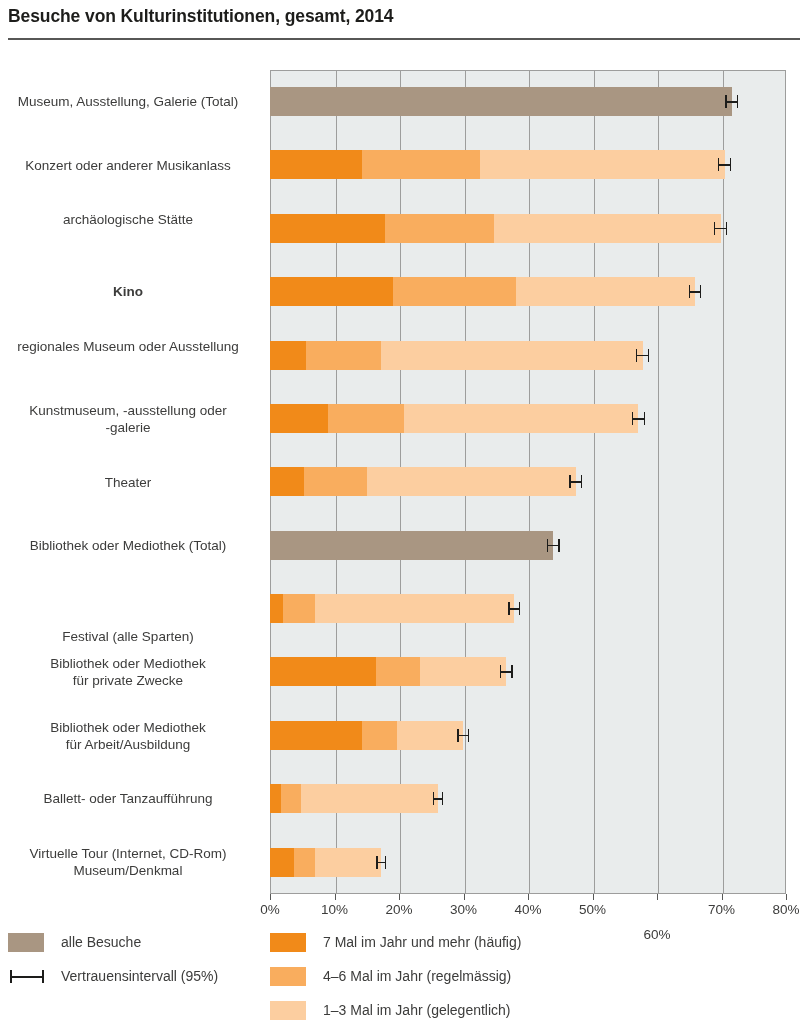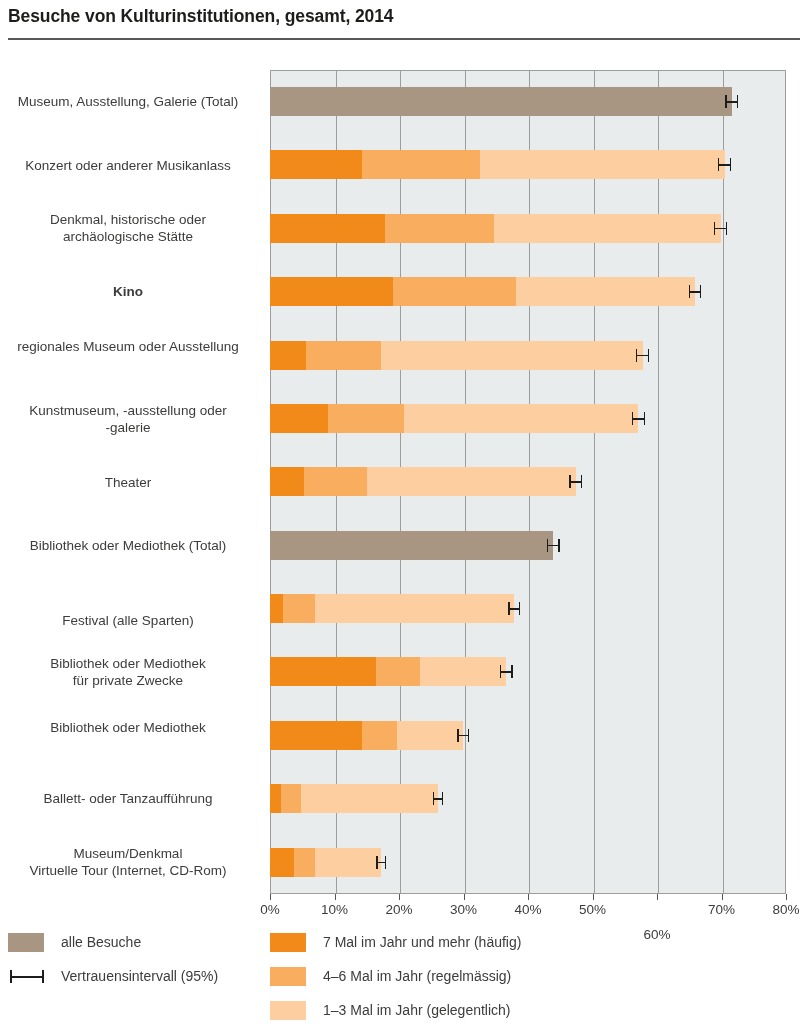--- a/index.html
+++ b/index.html
@@ -238,55 +238,55 @@
   </div>
 
 <div class="cat-labels" id="cat-labels">
     <div class="cat" style="top: 23.1923px;">
       <div>Museum, Ausstellung, Galerie (Total)</div>
     </div>
     <div class="cat" style="top: 86.5769px;">
       <div>Konzert oder anderer Musikanlass</div>
     </div>
     <div class="cat" style="top: 141.462px;">
-      <div>Denkmal, historische oder</div>
       <div>archäologische Stätte</div>
     </div>
     <div class="cat" style="top: 213.346px; font-weight: bold;">
       <div>Kino</div>
     </div>
     <div class="cat" style="top: 268.231px;">
       <div>regionales Museum oder Ausstellung</div>
     </div>
     <div class="cat" style="top: 331.615px;">
       <div>Kunstmuseum, -ausstellung oder</div>
       <div>-galerie</div>
     </div>
     <div class="cat" style="top: 403.5px;">
       <div>Theater</div>
     </div>
     <div class="cat" style="top: 466.885px;">
       <div>Bibliothek oder Mediothek (Total)</div>
     </div>
-    <div class="cat" style="top: 542px;">
+    <div class="cat" style="top: 558px;">
       <div>Festival (alle Sparten)</div>
     </div>
     <div class="cat" style="top: 585.154px;">
       <div>Bibliothek oder Mediothek</div>
       <div>für private Zwecke</div>
     </div>
     <div class="cat" style="top: 648.538px;">
       <div>Bibliothek oder Mediothek</div>
+      <div>für Arbeit/Ausbildung</div>
     </div>
     <div class="cat" style="top: 720.423px;">
       <div>Ballett- oder Tanzaufführung</div>
     </div>
     <div class="cat" style="top: 775.308px;">
+      <div>Virtuelle Tour (Internet, CD-Rom)</div>
       <div>Museum/Denkmal</div>
-      <div>Virtuelle Tour (Internet, CD-Rom)</div>
     </div>
   </div>
 
 <div class="rows" id="rows">
     <div class="row" style="top: 0px; height: 63.3846px;">
       <div class="bar-wrap">
         <div class="seg total" style="left: 0px; width: 461.82px; background: rgb(169, 150, 130);"></div>
       </div>
       <div class="errbar" style="left: 455.37px; width: 12.9px; top: 25px;">
         <div class="ecap l"></div>

